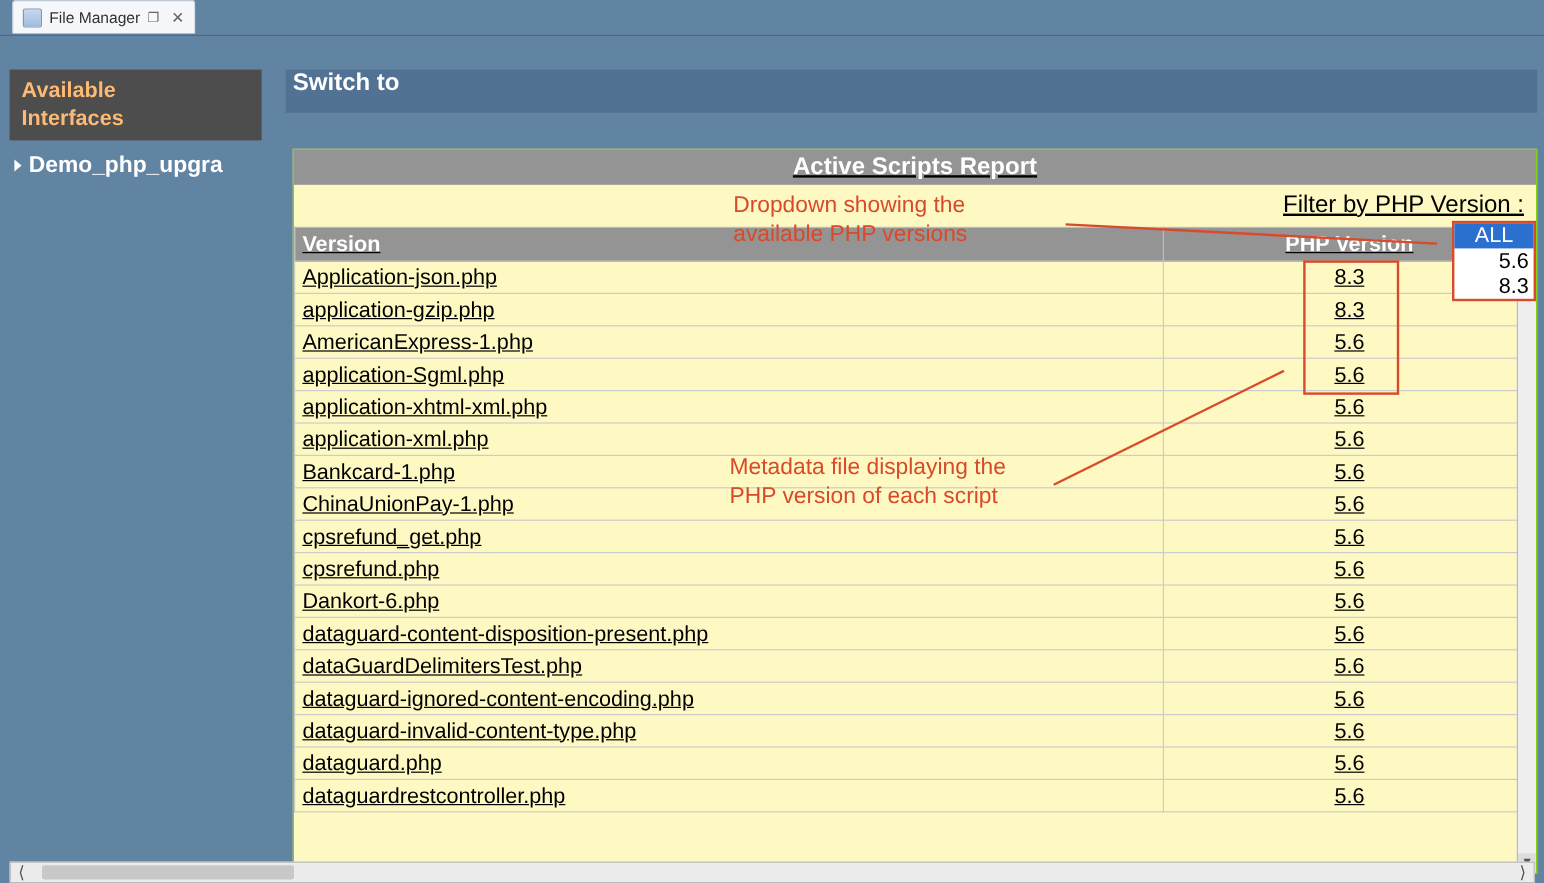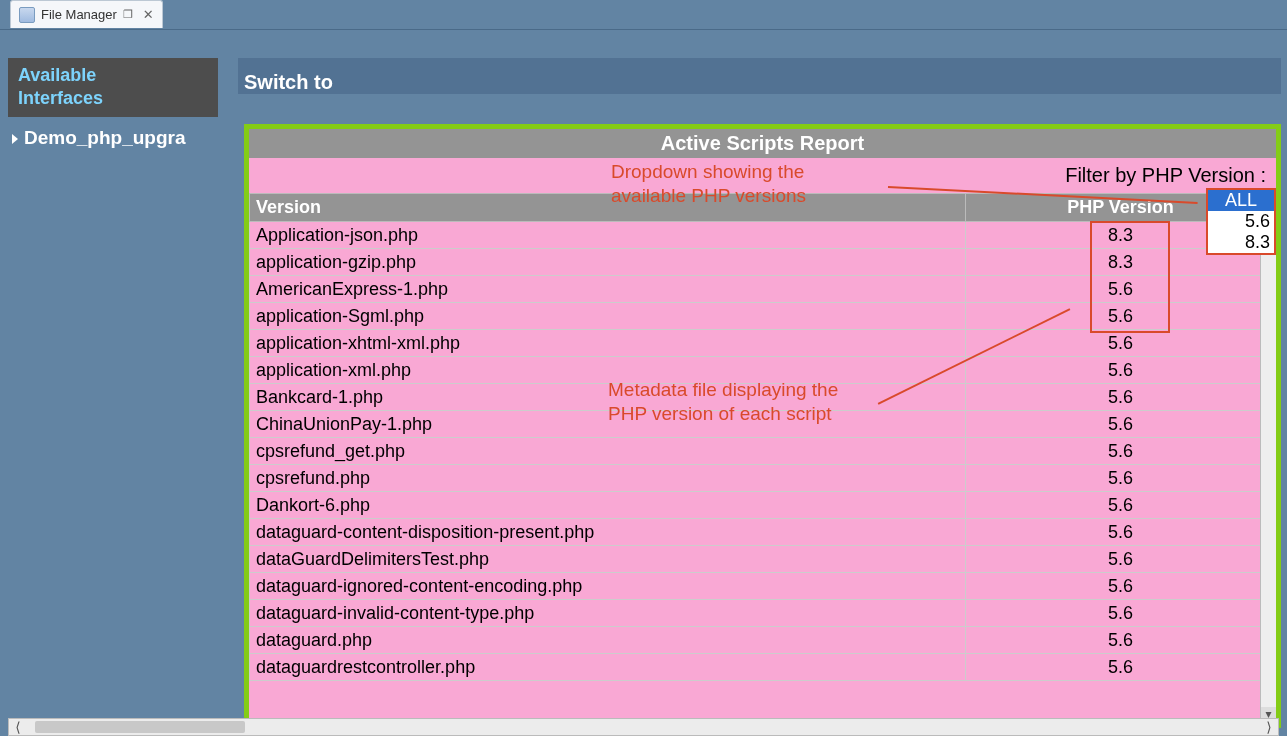--- a/index.html
+++ b/index.html
@@ -8,31 +8,31 @@
 
   
   .tab-bar { position: absolute; top: 0; left: 0; right: 0; height: 30px; background: #6284a3; border-bottom: 1px solid #4a6a88; }
   .tab { position: absolute; left: 10px; top: 0; height: 28px; background: #f5f7fa; border: 1px solid #bcc8d4; border-bottom: none; border-radius: 3px 3px 0 0; padding: 4px 8px; display: flex; align-items: center; gap: 6px; font-size: 13px; color: #333; }
   .tab .icon { width: 16px; height: 16px; background: linear-gradient(#c8d8ee,#a0bbe0); border:1px solid #7a9cc0; border-radius:2px; }
   .tab .restore-icon { font-size: 11px; color:#666; cursor:pointer;}
   .tab .close-icon { font-size: 13px; color:#666; cursor:pointer; margin-left:4px;}
 
   
   .sidebar { position:absolute; left:8px; top:58px; width:210px; }
-  .sidebar-header { background:#4d4d4d; color:#7dd3fc; font-weight:bold; font-size:18px; padding:6px 10px; line-height:1.3; }
+  .sidebar-header { background:#4d4d4d; color:#fdba74; font-weight:bold; font-size:18px; padding:6px 10px; line-height:1.3; }
   .tree-item { color:#fff; font-size:19px; font-weight:bold; padding:10px 4px 0 4px; white-space:nowrap; overflow:hidden; }
   .tree-caret { display:inline-block; width:0;height:0; border-top:5px solid transparent;border-bottom:5px solid transparent;border-left:6px solid #fff; margin-right:6px; vertical-align:middle;}
 
   
   .content-wrap { position:absolute; left:238px; top:58px; right:6px; bottom:8px; background:#6284a3; }
-  .switch-row { height:36px; display:flex; align-items:flex-end; gap:10px; background:#527293; padding-left:6px;}
+  .switch-row { height:36px; display:flex; align-items:flex-start; gap:10px; background:#527293; padding-left:6px;}
   .switch-label { color:#fff; font-size:20px; font-weight:bold; }
   .switch-select { width:380px; height:26px; font-size:15px; background:#fff; border:1px solid #888; }
 
-  .report-area { position:absolute; left:6px; right:0; top:66px; bottom:0; background:#f9a8d4; border:5px solid #84cc16; overflow:hidden;}
+  .report-area { position:absolute; left:6px; right:0; top:66px; bottom:0; background:#fef9c3; border:1px solid #84cc16; overflow:hidden;text-decoration:underline;}
   .report-title { background:#949494; color:#fff; text-align:center; font-weight:bold; font-size:20px; padding:3px 0; }
   .filter-row { text-align:right; font-size:20px; color:#000; padding:6px 10px 6px 10px; font-weight:normal; position:relative;}
   .filter-row span.lbl { }
 
   .dropdown-box { position:absolute; right:0px; top:30px; width:70px; border:2px solid #d94a2b; background:#fff; font-size:18px; z-index:5;}
   .dropdown-box .opt { padding:0 4px; cursor:pointer; }
   .dropdown-box .opt.sel { background:#2b6fcf; color:#fff;text-align:center; }
 
   table.report { width:100%; border-collapse:collapse; font-size:18px; }
   table.report th { background:#949494; color:#fff; text-align:left; font-weight:bold; padding:3px 6px; border:1px solid #bbb;}

